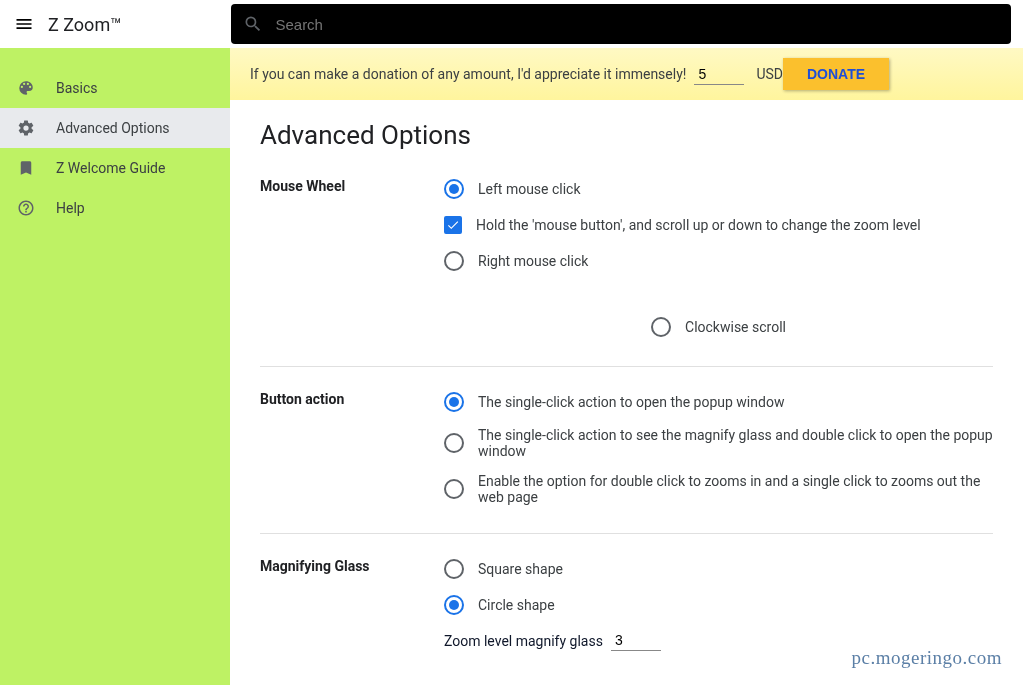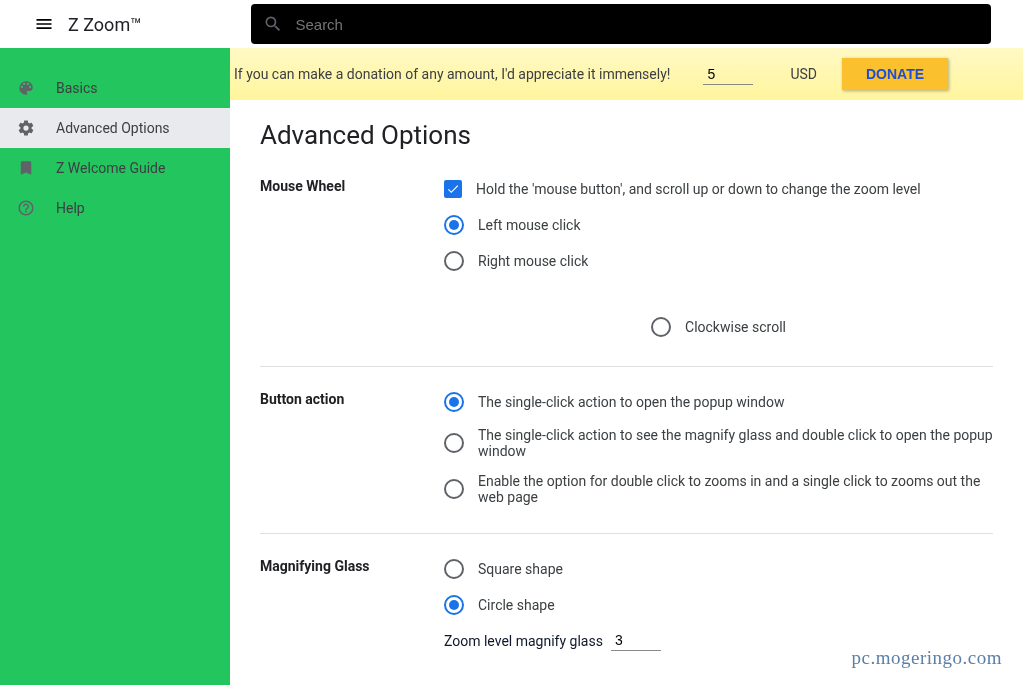--- a/index.html
+++ b/index.html
@@ -1,31 +1,31 @@
 <!DOCTYPE html>
 <html><head>
 <meta charset="utf-8">
 <style>
 * { box-sizing: border-box; margin: 0; padding: 0; }
 body { font-family: Roboto, Arial, sans-serif; font-size: 14px; color: #202124; background: #fff; width: 1023px; height: 685px; overflow: hidden; }
-.header { height: 48px; display: flex; align-items: center; padding: 0 24px; }
+.header { height: 48px; display: flex; align-items: center; padding: 0 4px; }
 .menu-btn { width: 40px; height: 40px; display: flex; align-items: center; justify-content: center; cursor: pointer; border-radius: 50%; }
 .menu-btn svg { width: 20px; height: 20px; }
 .app-title { font-size: 18px; font-weight: 400; margin-left: 4px; color: #202124; }
 .search-bar { flex: 1; margin-left: 110px; height: 40px; background: #000000; border-radius: 4px; display: flex; align-items: center; padding: 0 12px; margin-right: 8px; }
 .search-bar svg { width: 20px; height: 20px; fill: #5f6368; }
 .search-input { border: none; background: transparent; outline: none; margin-left: 12px; font-size: 15px; color: #5f6368; flex: 1; }
 .layout { display: flex; height: calc(100% - 48px); }
-.sidebar { width: 230px; background: #22c55e; padding-top: 20px; }
+.sidebar { width: 230px; background: #bef264; padding-top: 20px; }
 .sidebar-item { display: flex; align-items: center; height: 40px; padding: 0 16px; cursor: pointer; color: #3c4043; font-size: 14px; }
 .sidebar-item.active { background: #e8eaed; }
 .sidebar-icon { width: 20px; height: 20px; margin-right: 20px; display: flex; align-items: center; justify-content: center; }
 .sidebar-icon svg { width: 18px; height: 18px; fill: #5f6368; }
 .main { flex: 1; overflow-y: auto; position: relative; }
-.donation-bar { background: linear-gradient(#fff9c4, #fff59d); padding: 10px 4px; display: flex; align-items: center; font-size: 14px; color: #3c4043; gap: 25px; }
+.donation-bar { background: linear-gradient(#fff9c4, #fff59d); padding: 10px 20px; display: flex; align-items: center; font-size: 14px; color: #3c4043; }
 .donation-text { flex: 0 0 auto; }
 .donation-input { width: 50px; margin-left: 8px; border: none; border-bottom: 1px solid #888; background: transparent; text-align: left; font-size: 14px; padding: 2px 4px; outline: none; }
 .currency { margin-left: 12px; font-size: 14px; color: #3c4043; }
 .donate-btn { background: #fbc02d; border: none; padding: 8px 24px; font-size: 14px; font-weight: 700; color: #1d4ed8; cursor: pointer; box-shadow: 1px 1px 3px rgba(0,0,0,0.3); }
 .content { padding: 20px 30px; }
 .page-title { font-size: 26px; font-weight: 400; margin-bottom: 28px; color: #202124; }
 .section { display: flex; margin-bottom: 24px; border-bottom: 1px solid #e0e0e0; padding-bottom: 28px; gap: 44px; }
 .section:last-child { border-bottom: none; }
 .section-label { width: 140px; font-size: 14px; font-weight: 700; color: #202124; flex-shrink: 0; }
 .section-body { flex: 1; }
@@ -106,30 +106,30 @@
       <button class="donate-btn">DONATE</button>
     </div>
 
     <div class="content">
       <h1 class="page-title">Advanced Options</h1>
 
       <div class="section">
         <div class="section-label">Mouse Wheel</div>
         <div class="section-body">
           <div class="option-row">
+            <div class="radio selected"></div>
+            <span class="option-text">Left mouse click</span>
+          </div>
+          <div class="option-row">
             <div class="checkbox checked">
                 <svg viewBox="0 0 24 24">
                   <path d="M9 16.17L4.83 12l-1.42 1.41L9 19 21 7l-1.41-1.41z"></path>
                 </svg>
               </div>
             <span class="option-text">Hold the 'mouse button', and scroll up or down to change the zoom level</span>
-          </div>
-          <div class="option-row">
-            <div class="radio selected"></div>
-            <span class="option-text">Left mouse click</span>
           </div>
           <div class="option-row">
             <div class="radio"></div>
             <span class="option-text">Right mouse click</span>
           </div>
           <div class="gap"></div>
           <div class="option-row">
             <div class="radio"></div>
             <span class="option-text">Clockwise scroll</span>
           </div>

